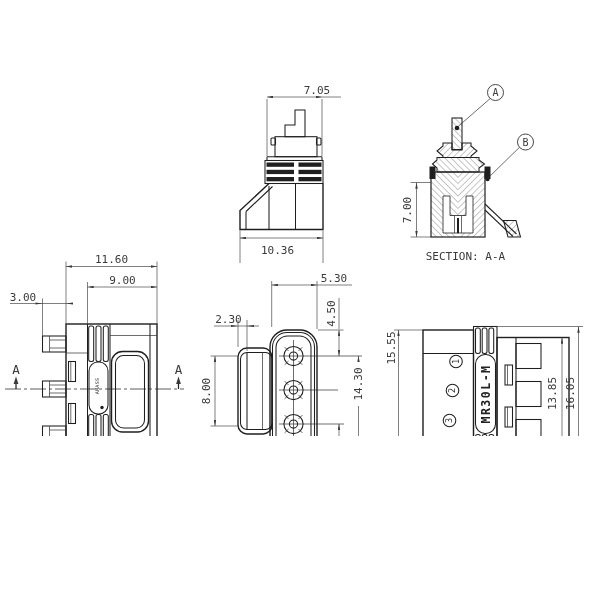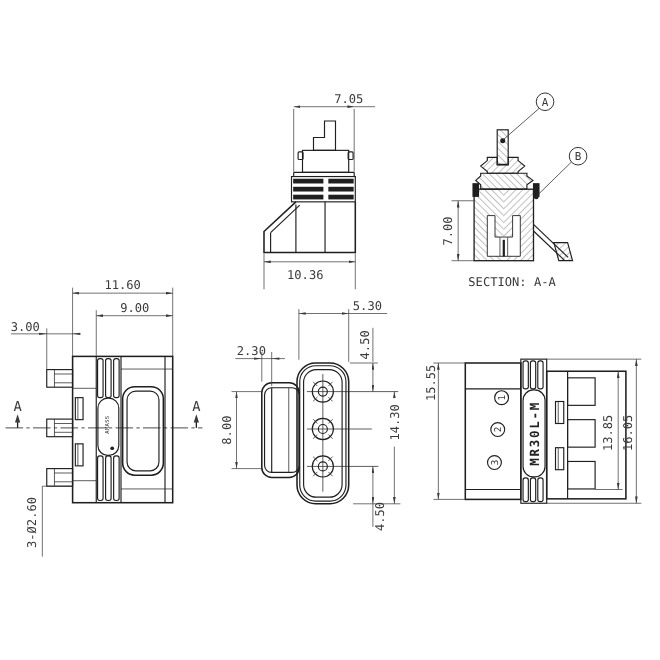--- a/index.html
+++ b/index.html
@@ -1,16 +1,16 @@
 <!DOCTYPE html>
 <html><head>
 <meta charset="utf-8">
 <style>
   html,body{margin:0;padding:0;background:#fff;}
-  #canvas{position:relative;width:600px;height:600px;background:#fde047;overflow:hidden;
+  #canvas{position:relative;width:600px;height:436px;background:#fde047;overflow:hidden;
           font-family:"DejaVu Sans Mono","Liberation Mono",monospace;}
   svg{display:block;}
   text{font-family:"DejaVu Sans Mono","Liberation Mono",monospace;fill:#3a3a3a;font-size:11px;}
   .ol{fill:none;stroke:#1f1f1f;stroke-width:1.4;}
   .ol2{fill:none;stroke:#1f1f1f;stroke-width:1.05;}
   .thin{fill:none;stroke:#2e2e2e;stroke-width:0.7;}
   .dim{fill:none;stroke:#3a3a3a;stroke-width:0.65;}
   .cl{fill:none;stroke:#333;stroke-width:0.8;stroke-dasharray:16 3 3 3;}
   .blk{fill:#1f1f1f;stroke:none;}
   .arr{fill:#3a3a3a;stroke:none;}

